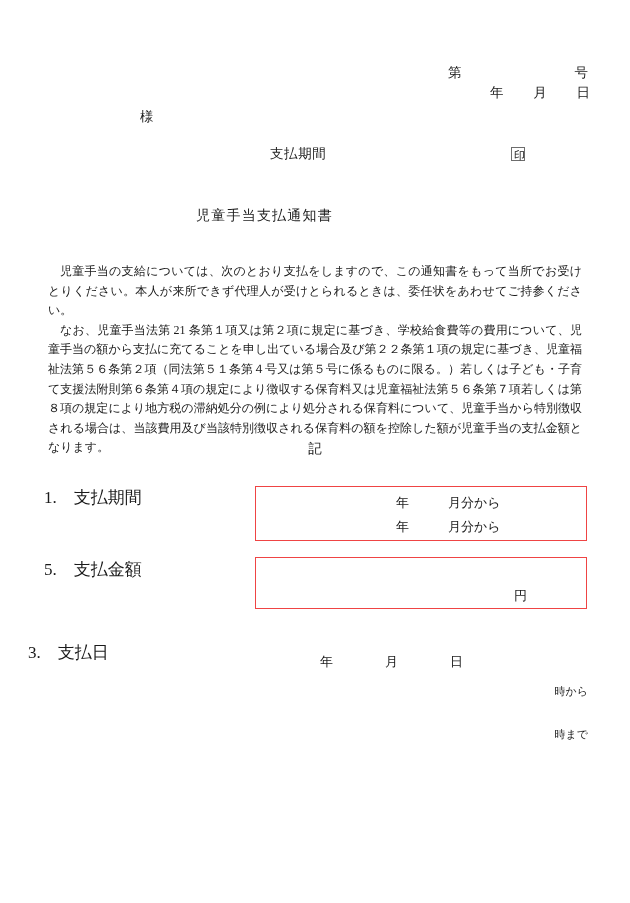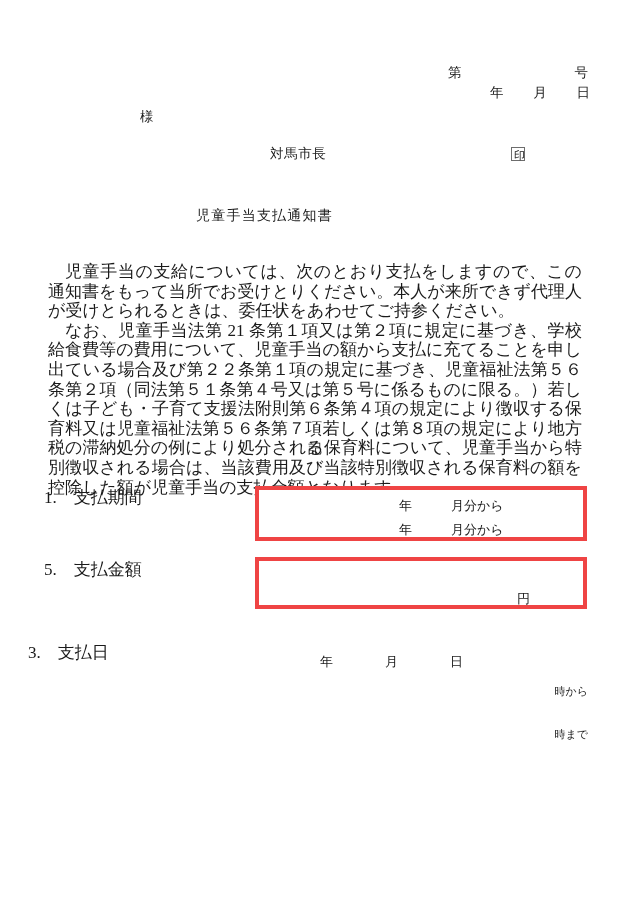--- a/index.html
+++ b/index.html
@@ -89,21 +89,21 @@
     font-size: 14px;
     letter-spacing: 1.2px;
   }
 
   
   .body-block {
     position: absolute;
     left: 48px;
     top: 262px;
     width: 534px;
-    font-size: 17px;
+    font-size: 12px;
     line-height: 19.6px;
     text-align: justify;
     text-justify: inter-ideograph;
   }
   .body-block p {
     margin: 0;
     text-indent: 1em;
   }
 
   .kichu {
@@ -120,21 +120,21 @@
     position: absolute;
     font-size: 17px;
     white-space: pre;
   }
   #item1-label { left: 44px; top: 486px; }
   #item2-label { left: 44px; top: 558px; }
   #item3-label { left: 28px; top: 641px; }
 
   .field-box {
     position: absolute;
-    border: 4px solid #ef4444;
+    border: 1px solid #ef4444;
     box-sizing: border-box;
     background: #ffffff;
   }
   #period-box {
     left: 255px;
     top: 486px;
     width: 332px;
     height: 55px;
   }
   #amount-box {
@@ -190,21 +190,21 @@
 
   <div class="doc-date-row">
     <span>年</span>
     <span>月</span>
     <span>日</span>
   </div>
 
   <div class="addressee-sama">様</div>
 
   <div class="issuer-row">
-    <span class="issuer-name">対馬市長</span>
+    <span class="issuer-name">支払期間</span>
     <span class="seal-box">印</span>
   </div>
 
   <div class="doc-title">児童手当支払通知書</div>
 
   <div class="body-block">
     <p>児童手当の支給については、次のとおり支払をしますので、この通知書をもって当所でお受けとりください。本人が来所できず代理人が受けとられるときは、委任状をあわせてご持参ください。</p>
     <p>なお、児童手当法第 21 条第１項又は第２項に規定に基づき、学校給食費等の費用について、児童手当の額から支払に充てることを申し出ている場合及び第２２条第１項の規定に基づき、児童福祉法第５６条第２項（同法第５１条第４号又は第５号に係るものに限る。）若しくは子ども・子育て支援法附則第６条第４項の規定により徴収する保育料又は児童福祉法第５６条第７項若しくは第８項の規定により地方税の滞納処分の例により処分される保育料について、児童手当から特別徴収される場合は、当該費用及び当該特別徴収される保育料の額を控除した額が児童手当の支払金額となります。</p>
   </div>
 

